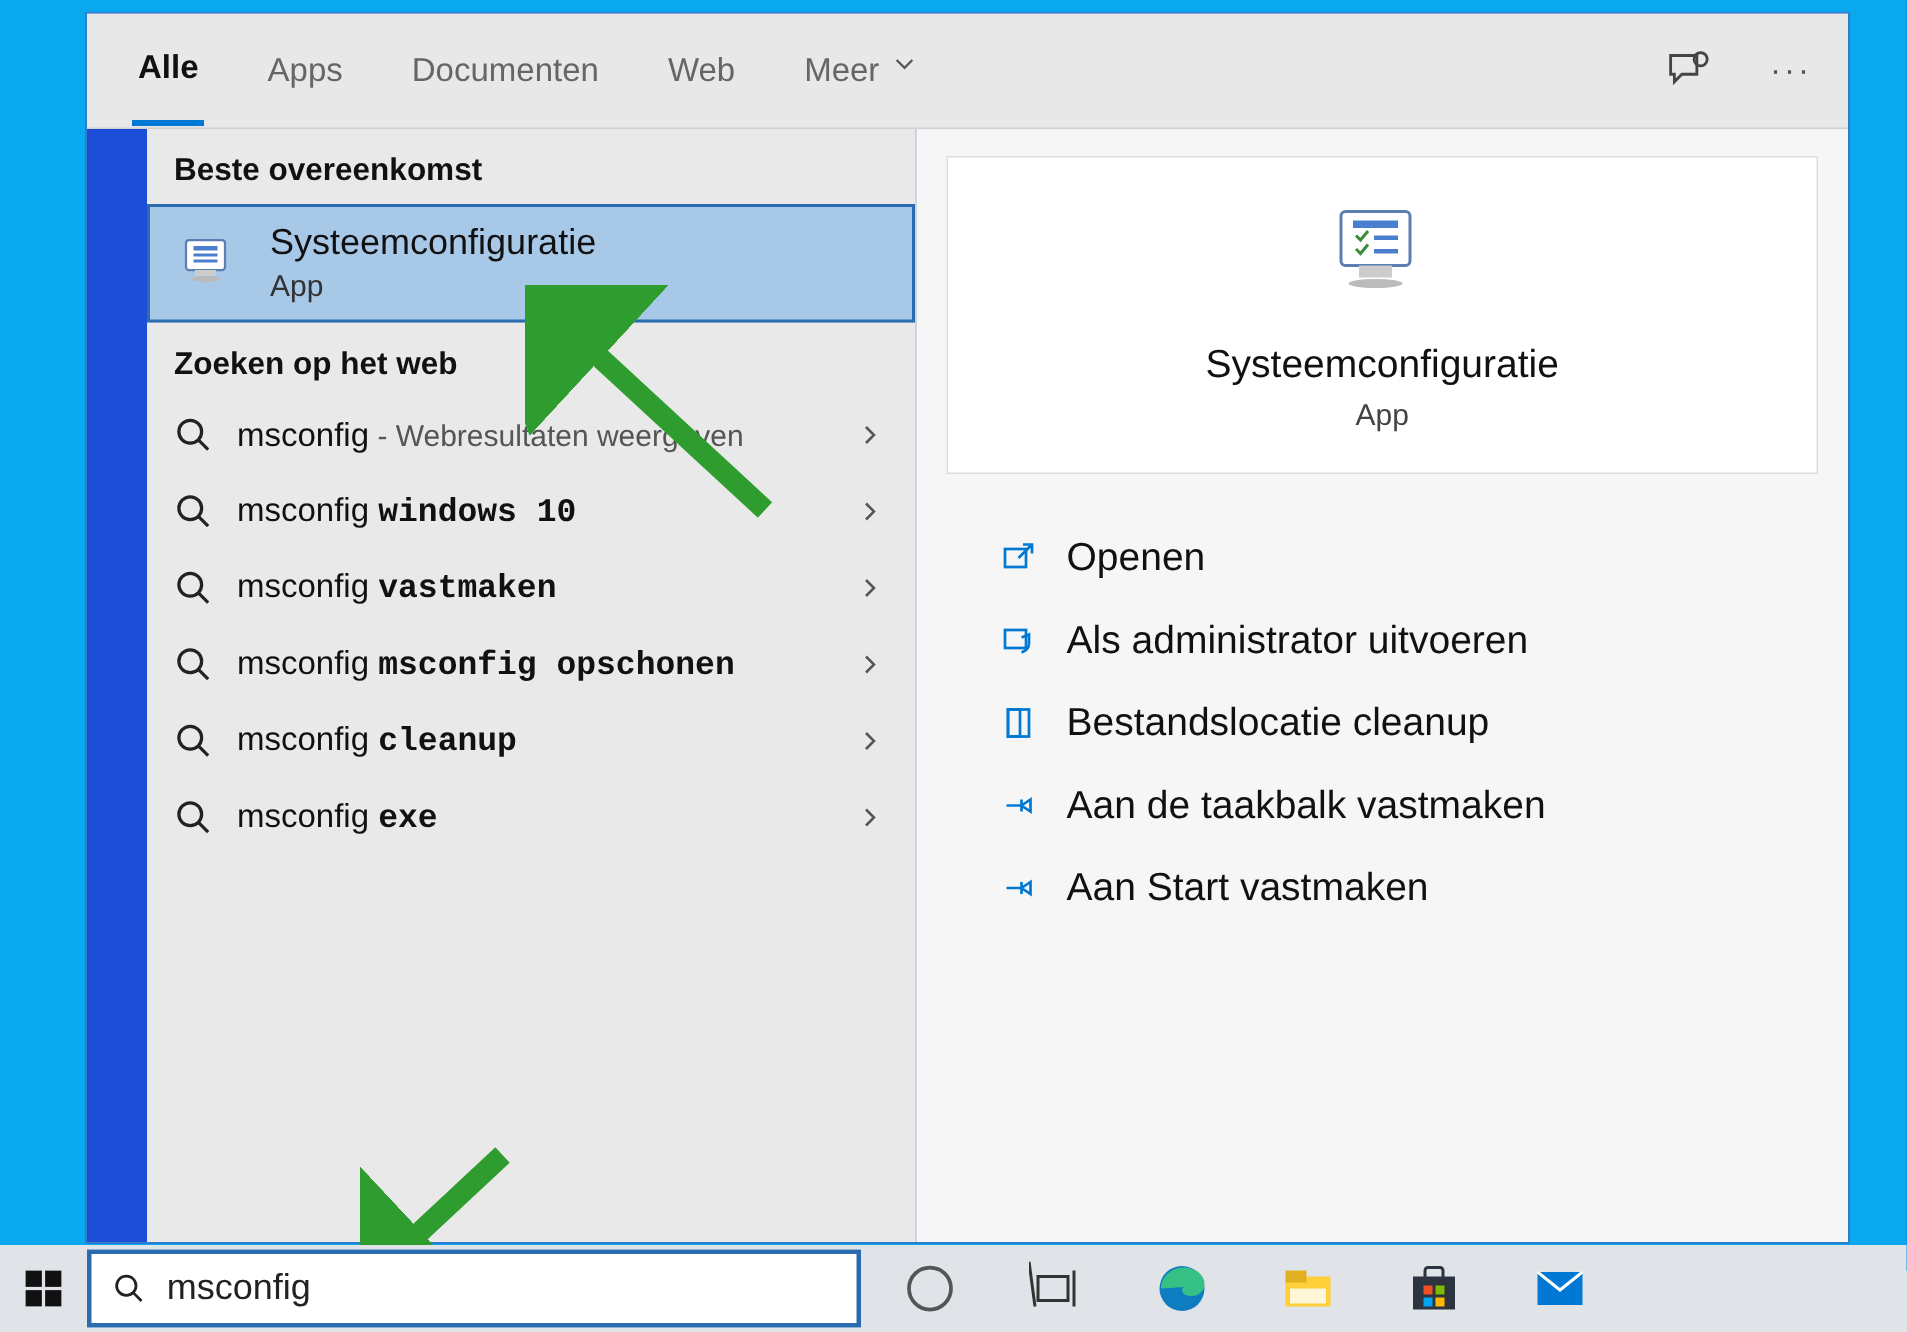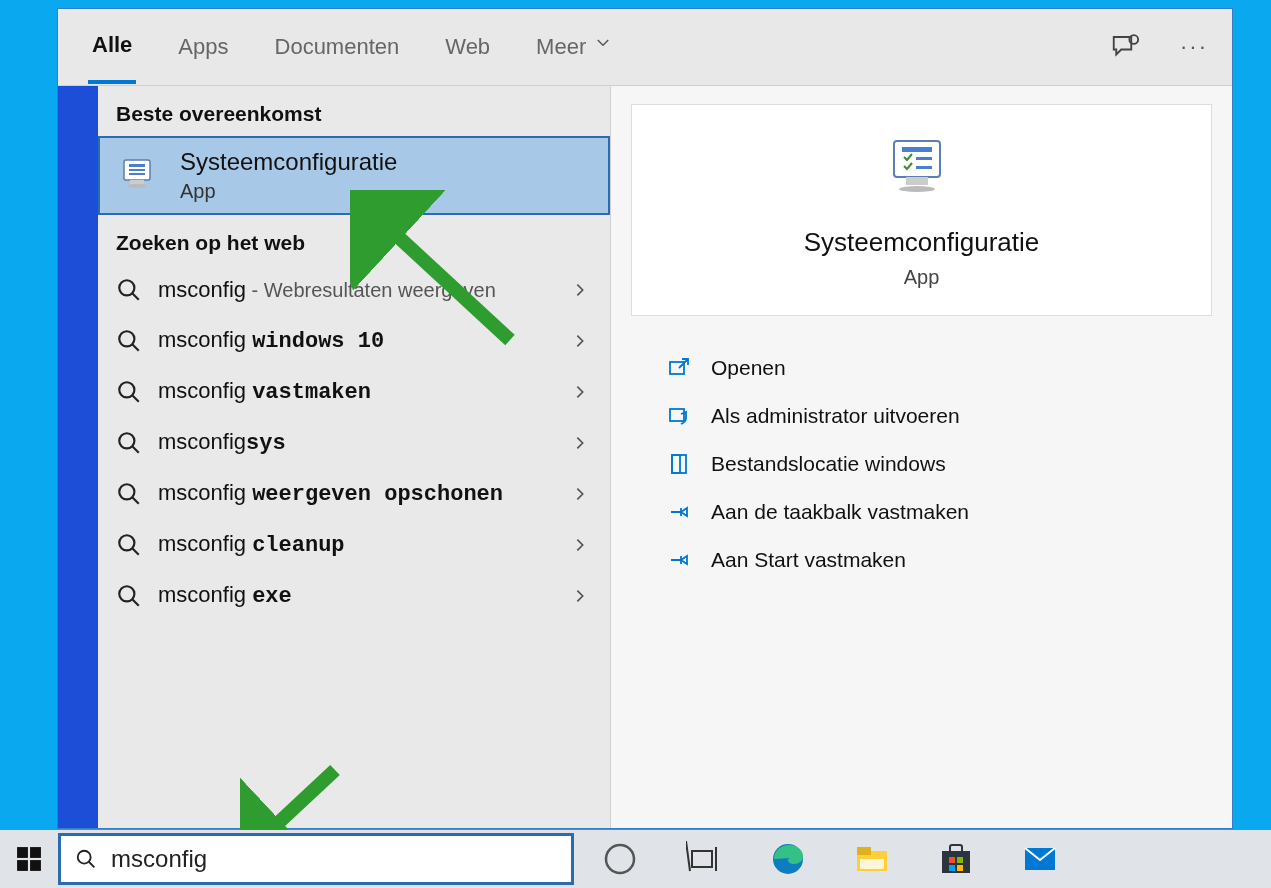--- a/index.html
+++ b/index.html
@@ -151,21 +151,21 @@
     color: #444;
     margin-top: 8px;
   }
   .actions {
     margin-top: 28px;
     padding: 0 36px;
   }
   .action {
     display: flex;
     align-items: center;
-    font-size: 21px;
+    font-size: 26px;
     color: #111;
     padding: 12px 0;
   }
   .action .aicon {
     width: 24px;
     height: 24px;
     margin-right: 20px;
     flex-shrink: 0;
   }
   .taskbar {
@@ -302,40 +302,28 @@
             <line x1="15" y1="15" x2="21" y2="21" stroke="#222" stroke-width="2"></line>
           </svg>
         <span>
           <span>msconfig </span><span class="bold">vastmaken</span>
         </span>
         <svg class="chev" width="16" height="16" viewBox="0 0 24 24">
             <path d="M8 4l8 8-8 8" fill="none" stroke="#555" stroke-width="2.5"></path>
           </svg>
       </div>
 
-      <div class="result">
-        <svg class="sicon" viewBox="0 0 24 24">
-            <circle cx="10" cy="10" r="7" fill="none" stroke="#222" stroke-width="2"></circle>
-            <line x1="15" y1="15" x2="21" y2="21" stroke="#222" stroke-width="2"></line>
-          </svg>
-        <span>
-          <span>msconfig</span><span class="bold">sys</span>
-        </span>
-        <svg class="chev" width="16" height="16" viewBox="0 0 24 24">
-            <path d="M8 4l8 8-8 8" fill="none" stroke="#555" stroke-width="2.5"></path>
-          </svg>
-      </div>
-
-      <div class="result">
-        <svg class="sicon" viewBox="0 0 24 24">
-            <circle cx="10" cy="10" r="7" fill="none" stroke="#222" stroke-width="2"></circle>
-            <line x1="15" y1="15" x2="21" y2="21" stroke="#222" stroke-width="2"></line>
-          </svg>
-        <span>
-          <span>msconfig </span><span class="bold">weergeven opschonen</span>
+
+      <div class="result">
+        <svg class="sicon" viewBox="0 0 24 24">
+            <circle cx="10" cy="10" r="7" fill="none" stroke="#222" stroke-width="2"></circle>
+            <line x1="15" y1="15" x2="21" y2="21" stroke="#222" stroke-width="2"></line>
+          </svg>
+        <span>
+          <span>msconfig </span><span class="bold">msconfig opschonen</span>
         </span>
         <svg class="chev" width="16" height="16" viewBox="0 0 24 24">
             <path d="M8 4l8 8-8 8" fill="none" stroke="#555" stroke-width="2.5"></path>
           </svg>
       </div>
 
       <div class="result">
         <svg class="sicon" viewBox="0 0 24 24">
             <circle cx="10" cy="10" r="7" fill="none" stroke="#222" stroke-width="2"></circle>
             <line x1="15" y1="15" x2="21" y2="21" stroke="#222" stroke-width="2"></line>
@@ -393,21 +381,21 @@
               <rect x="3" y="5" width="14" height="12" fill="none" stroke="#0078d4" stroke-width="1.8"></rect>
               <path d="M14 10l5-2v6c0 3-2.5 5-5 6" fill="none" stroke="#0078d4" stroke-width="1.8"></path>
             </svg>
           <span>Als administrator uitvoeren</span>
         </div>
         <div class="action">
           <svg class="aicon" viewBox="0 0 24 24">
               <rect x="5" y="3" width="14" height="18" fill="none" stroke="#0078d4" stroke-width="1.8"></rect>
               <rect x="5" y="3" width="8" height="18" fill="none" stroke="#0078d4" stroke-width="1.8"></rect>
             </svg>
-          <span>Bestandslocatie windows</span>
+          <span>Bestandslocatie cleanup</span>
         </div>
         <div class="action">
           <svg class="aicon" viewBox="0 0 24 24">
               <path d="M4 12h10M14 8v8M14 12l6-4v8z" fill="none" stroke="#0078d4" stroke-width="1.8"></path>
             </svg>
           <span>Aan de taakbalk vastmaken</span>
         </div>
         <div class="action">
           <svg class="aicon" viewBox="0 0 24 24">
               <path d="M4 12h10M14 8v8M14 12l6-4v8z" fill="none" stroke="#0078d4" stroke-width="1.8"></path>

